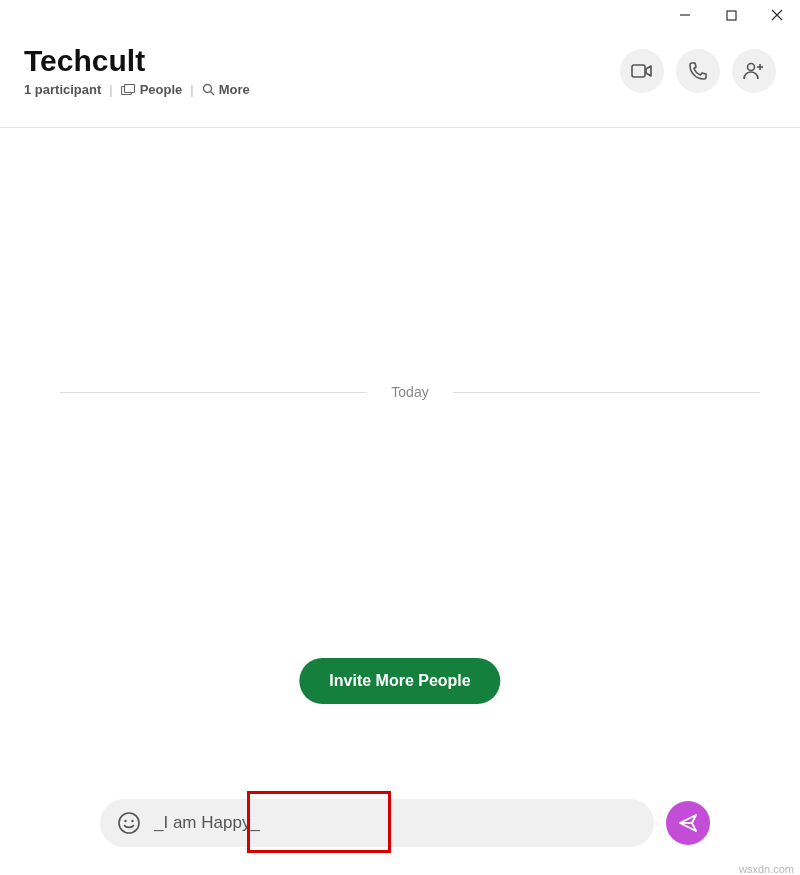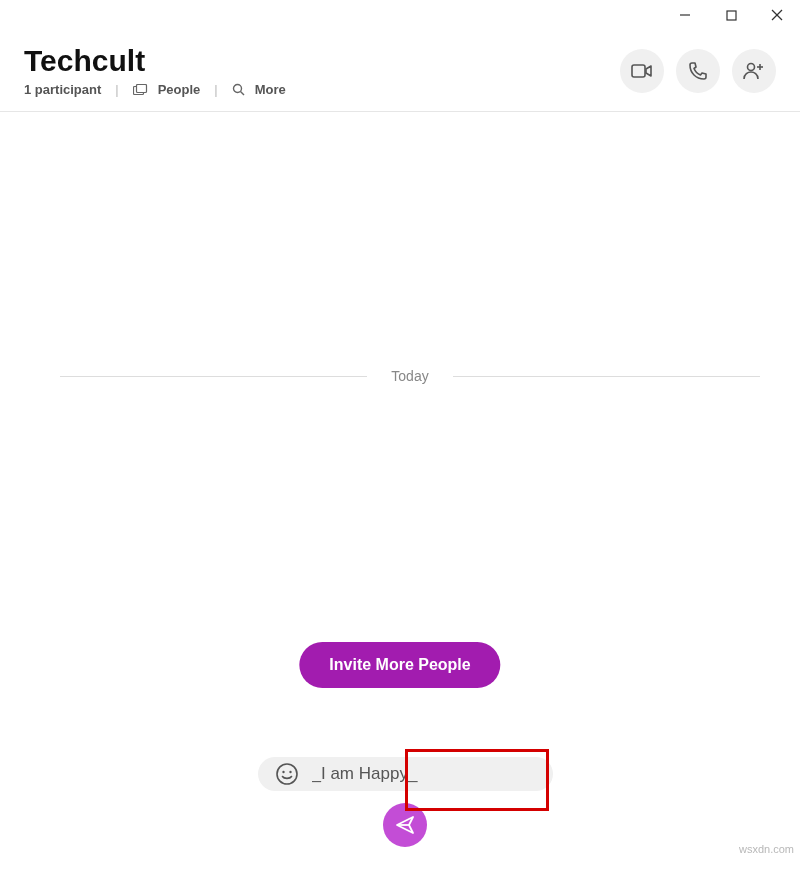--- a/index.html
+++ b/index.html
@@ -19,35 +19,35 @@
 }
 .titlebar .ctrl {
   width: 46px;
   height: 30px;
   display: flex;
   align-items: center;
   justify-content: center;
   color: #555;
 }
 .header {
-  padding: 14px 24px 14px 24px;
+  padding: 14px 24px 30px 24px;
   border-bottom: 1px solid #e6e6e6;
   display: flex;
   align-items: center;
 }
 .header-left { flex: 1; }
 .title {
   font-size: 30px;
   font-weight: 700;
   color: #111;
 }
 .subrow {
   display: flex;
   align-items: center;
-  gap: 10px;
+  gap: 4px;
   margin-top: 4px;
   font-size: 13px;
   color: #555;
   font-weight: 600;
 }
 .subrow .sep { color: #bbb; font-weight: 400; padding: 0 4px; }
 .subrow .icon { display: inline-flex; align-items: center; color: #666; }
 .header-actions {
   display: flex;
   gap: 12px;
@@ -84,37 +84,36 @@
 .date-div .label {
   padding: 0 24px;
   color: #888;
   font-size: 14px;
 }
 .invite-btn {
   position: absolute;
   bottom: 62px;
   left: 50%;
   transform: translateX(-50%);
-  background: #a21caf;
+  background: #15803d;
   color: #fff;
   font-size: 16px;
   font-weight: 600;
   border: none;
   padding: 14px 30px;
   border-radius: 30px;
 }
 .composer {
   position: absolute;
   bottom: 28px;
   left: 0; right: 0;
   display: flex;
   align-items: center;
   padding: 0 90px 0 100px;
   gap: 12px;
-  flex-direction: column;
 }
 .input-wrap {
   flex: 1;
   background: #f0f0f0;
   border-radius: 28px;
   height: 48px;
   display: flex;
   align-items: center;
   padding: 0 20px 0 12px;
   position: relative;
@@ -145,21 +144,21 @@
 }
 .send-btn {
   width: 44px; height: 44px;
   border-radius: 50%;
   background: #c34dd6;
   display: flex; align-items: center; justify-content: center;
   color: #fff;
 }
 .watermark {
   position: absolute;
-  bottom: 20px;
+  bottom: 0;
   right: 6px;
   font-size: 11px;
   color: #b8b8b8;
   font-family: Arial, sans-serif;
 }
 </style>
 </head>
 <body>
 
 <div class="titlebar">

